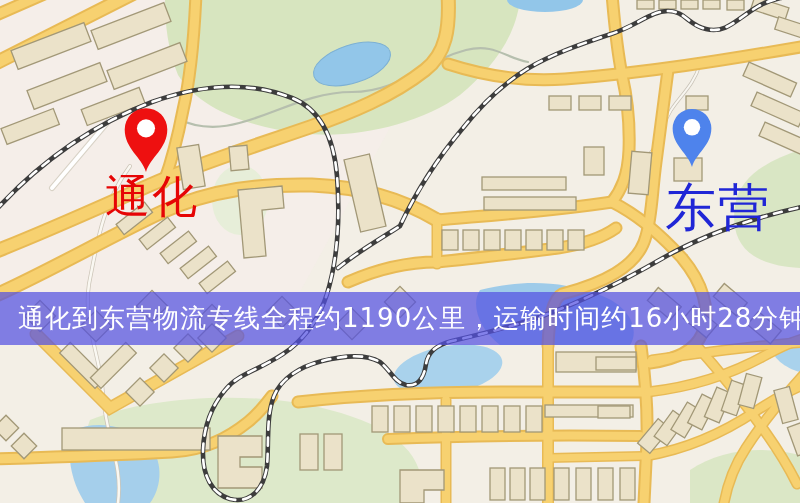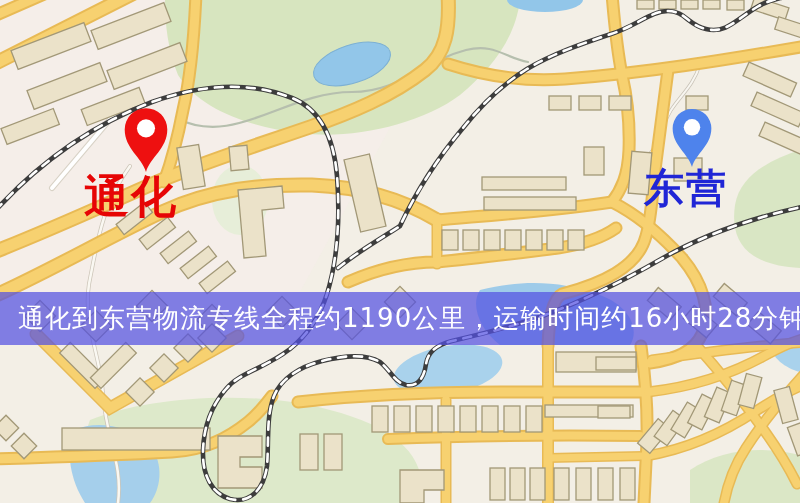--- a/index.html
+++ b/index.html
@@ -5,25 +5,25 @@
   html,body{margin:0;padding:0;background:#ddd;}
   .map{
     position:relative;width:800px;height:503px;overflow:hidden;
     font-family:"DejaVu Sans","Liberation Sans",sans-serif;
     background:#f3efe6;
   }
   .map svg.bg{position:absolute;left:0;top:0;}
   .pin{position:absolute;}
   .pin svg{display:block;}
   .city-label{
-    position:absolute;font-weight:bold;line-height:1;
-    letter-spacing:2px;white-space:nowrap;
+    position:absolute;font-weight:normal;line-height:1;
+    letter-spacing:2px;white-space:nowrap;margin-left:21px;
   }
   .label-origin{left:84px;top:174px;font-size:45px;color:#e60505;}
-  .label-destination{left:644px;top:168px;font-size:40px;color:#2026d6;}
+  .label-destination{left:644px;top:182px;font-size:51px;color:#2026d6;}
   .banner{
     position:absolute;left:0;right:0;top:292px;height:53px;
     background:rgba(83,81,226,0.72);
     display:flex;align-items:center;
     color:#ffffff;font-size:26px;letter-spacing:1px;
     padding-left:18px;box-sizing:border-box;white-space:nowrap;
   }
 </style>
 </head>
 <body>

